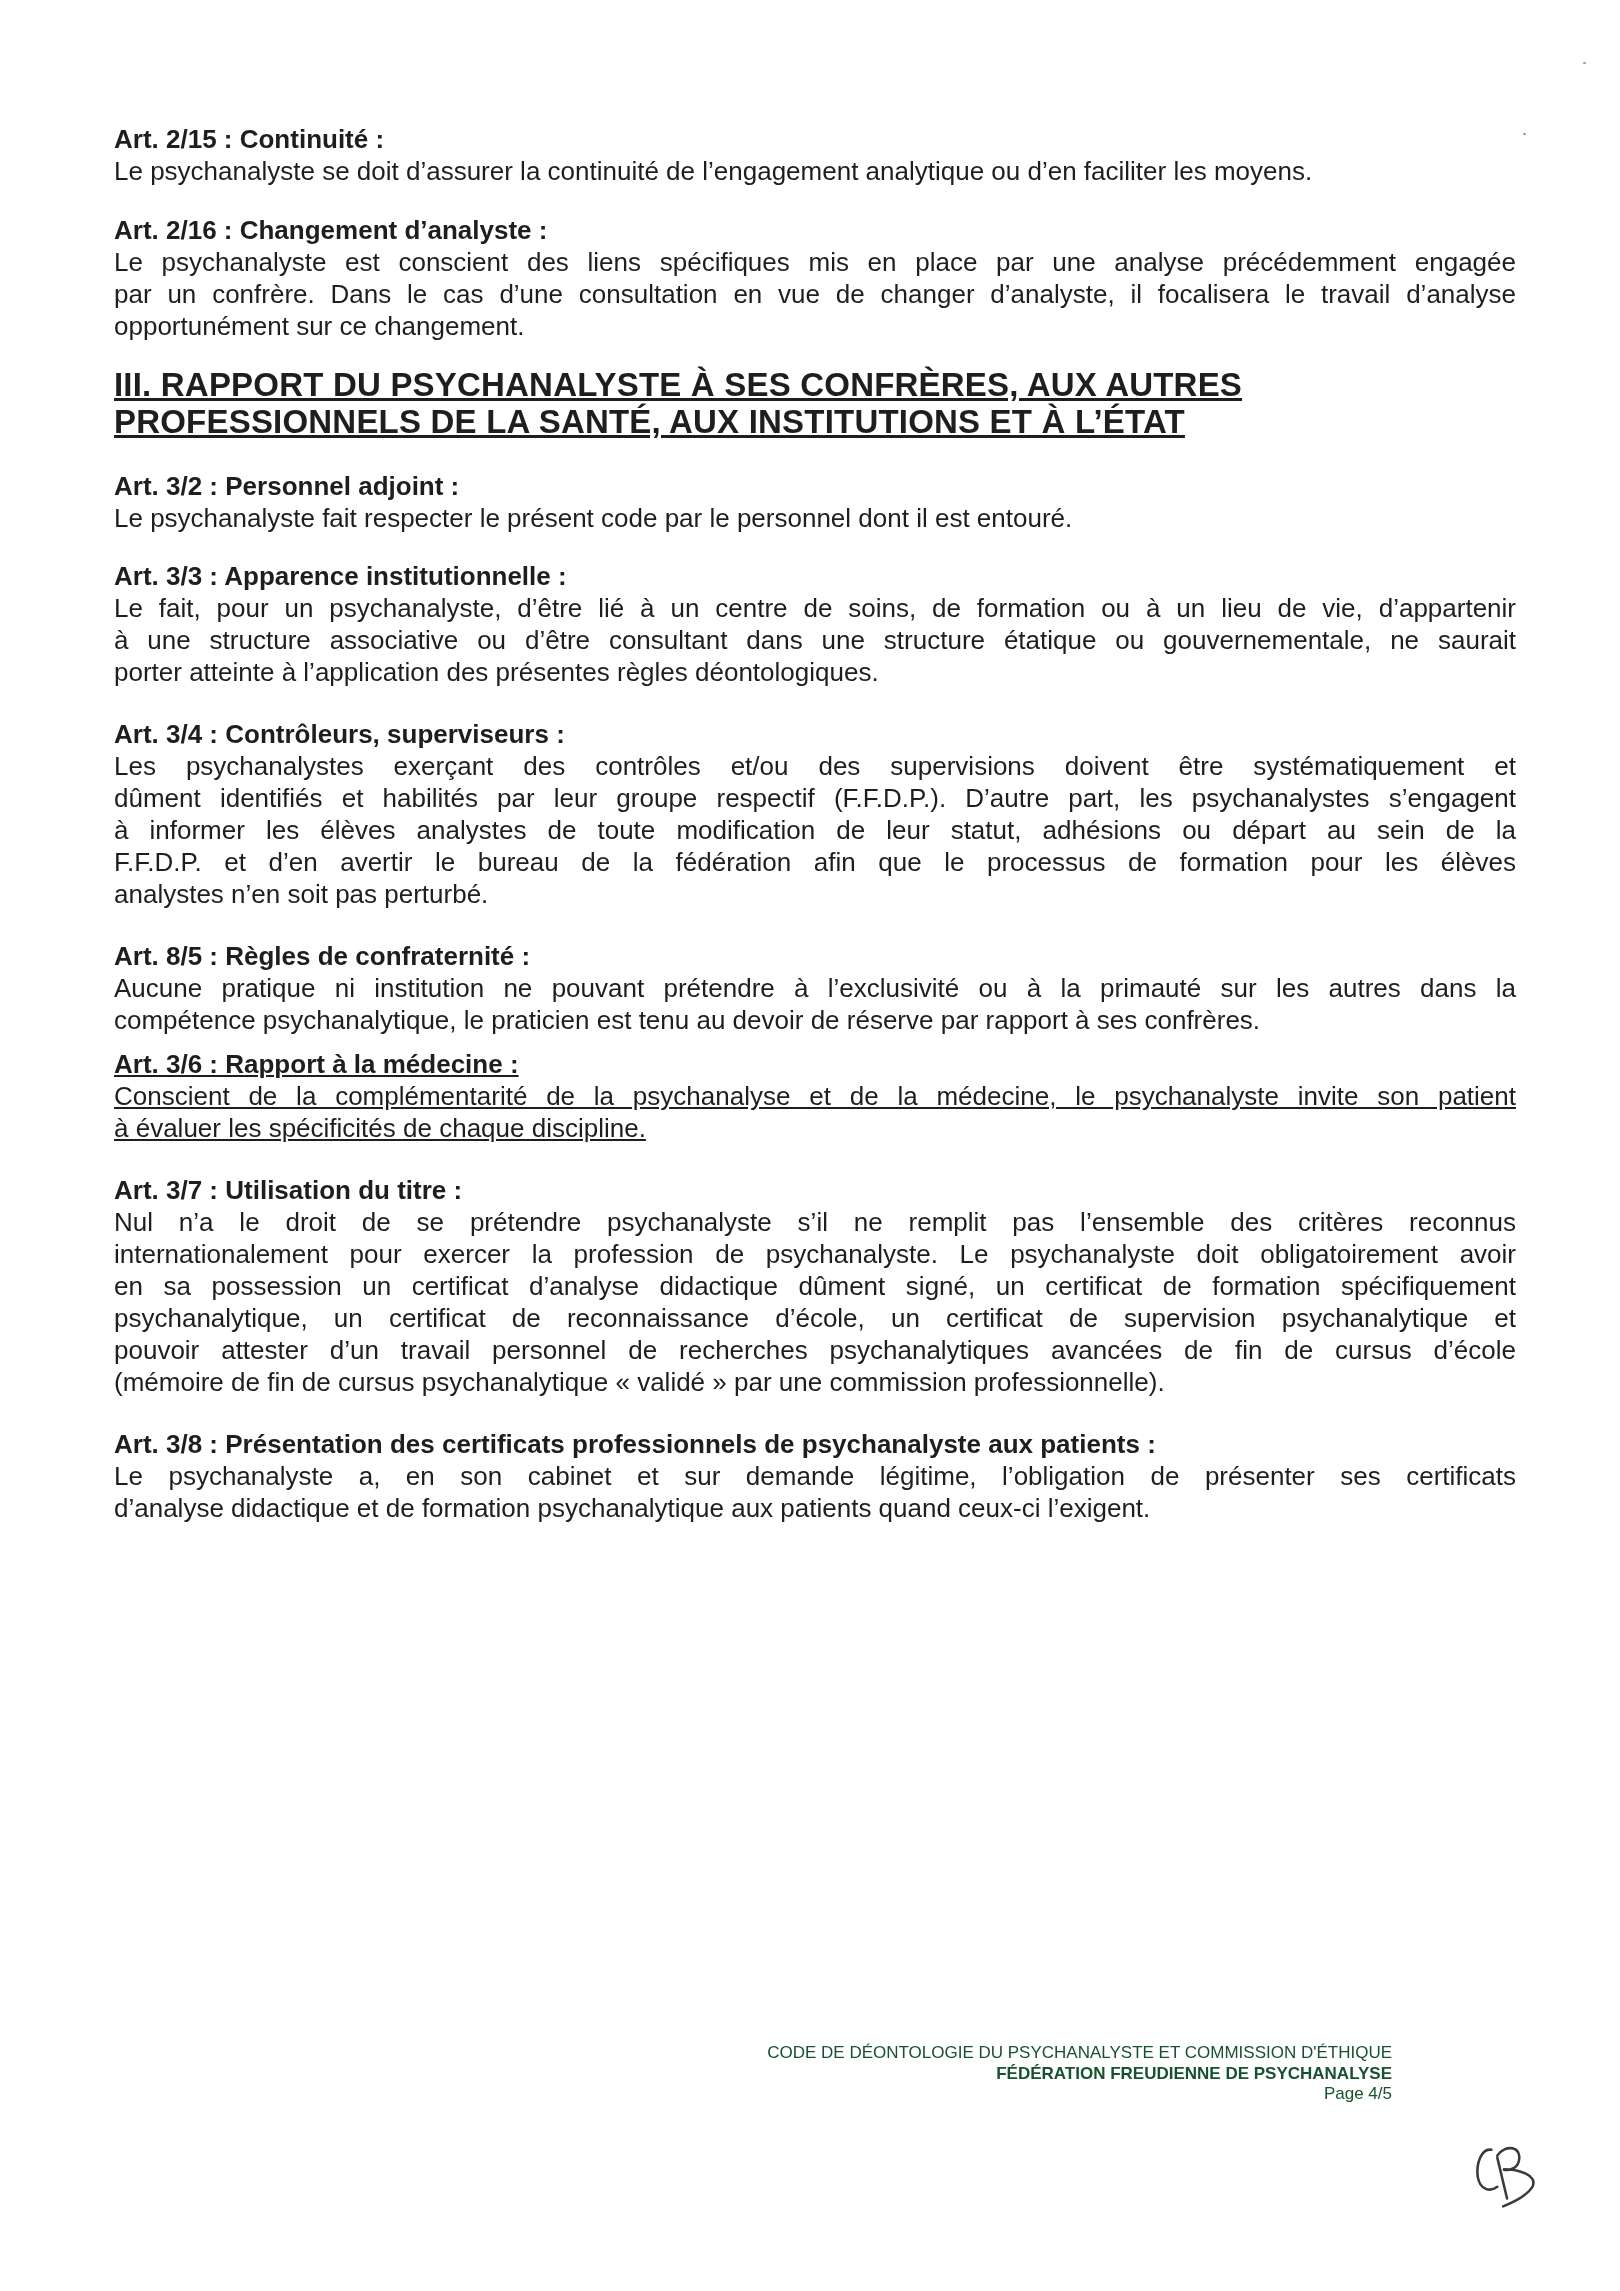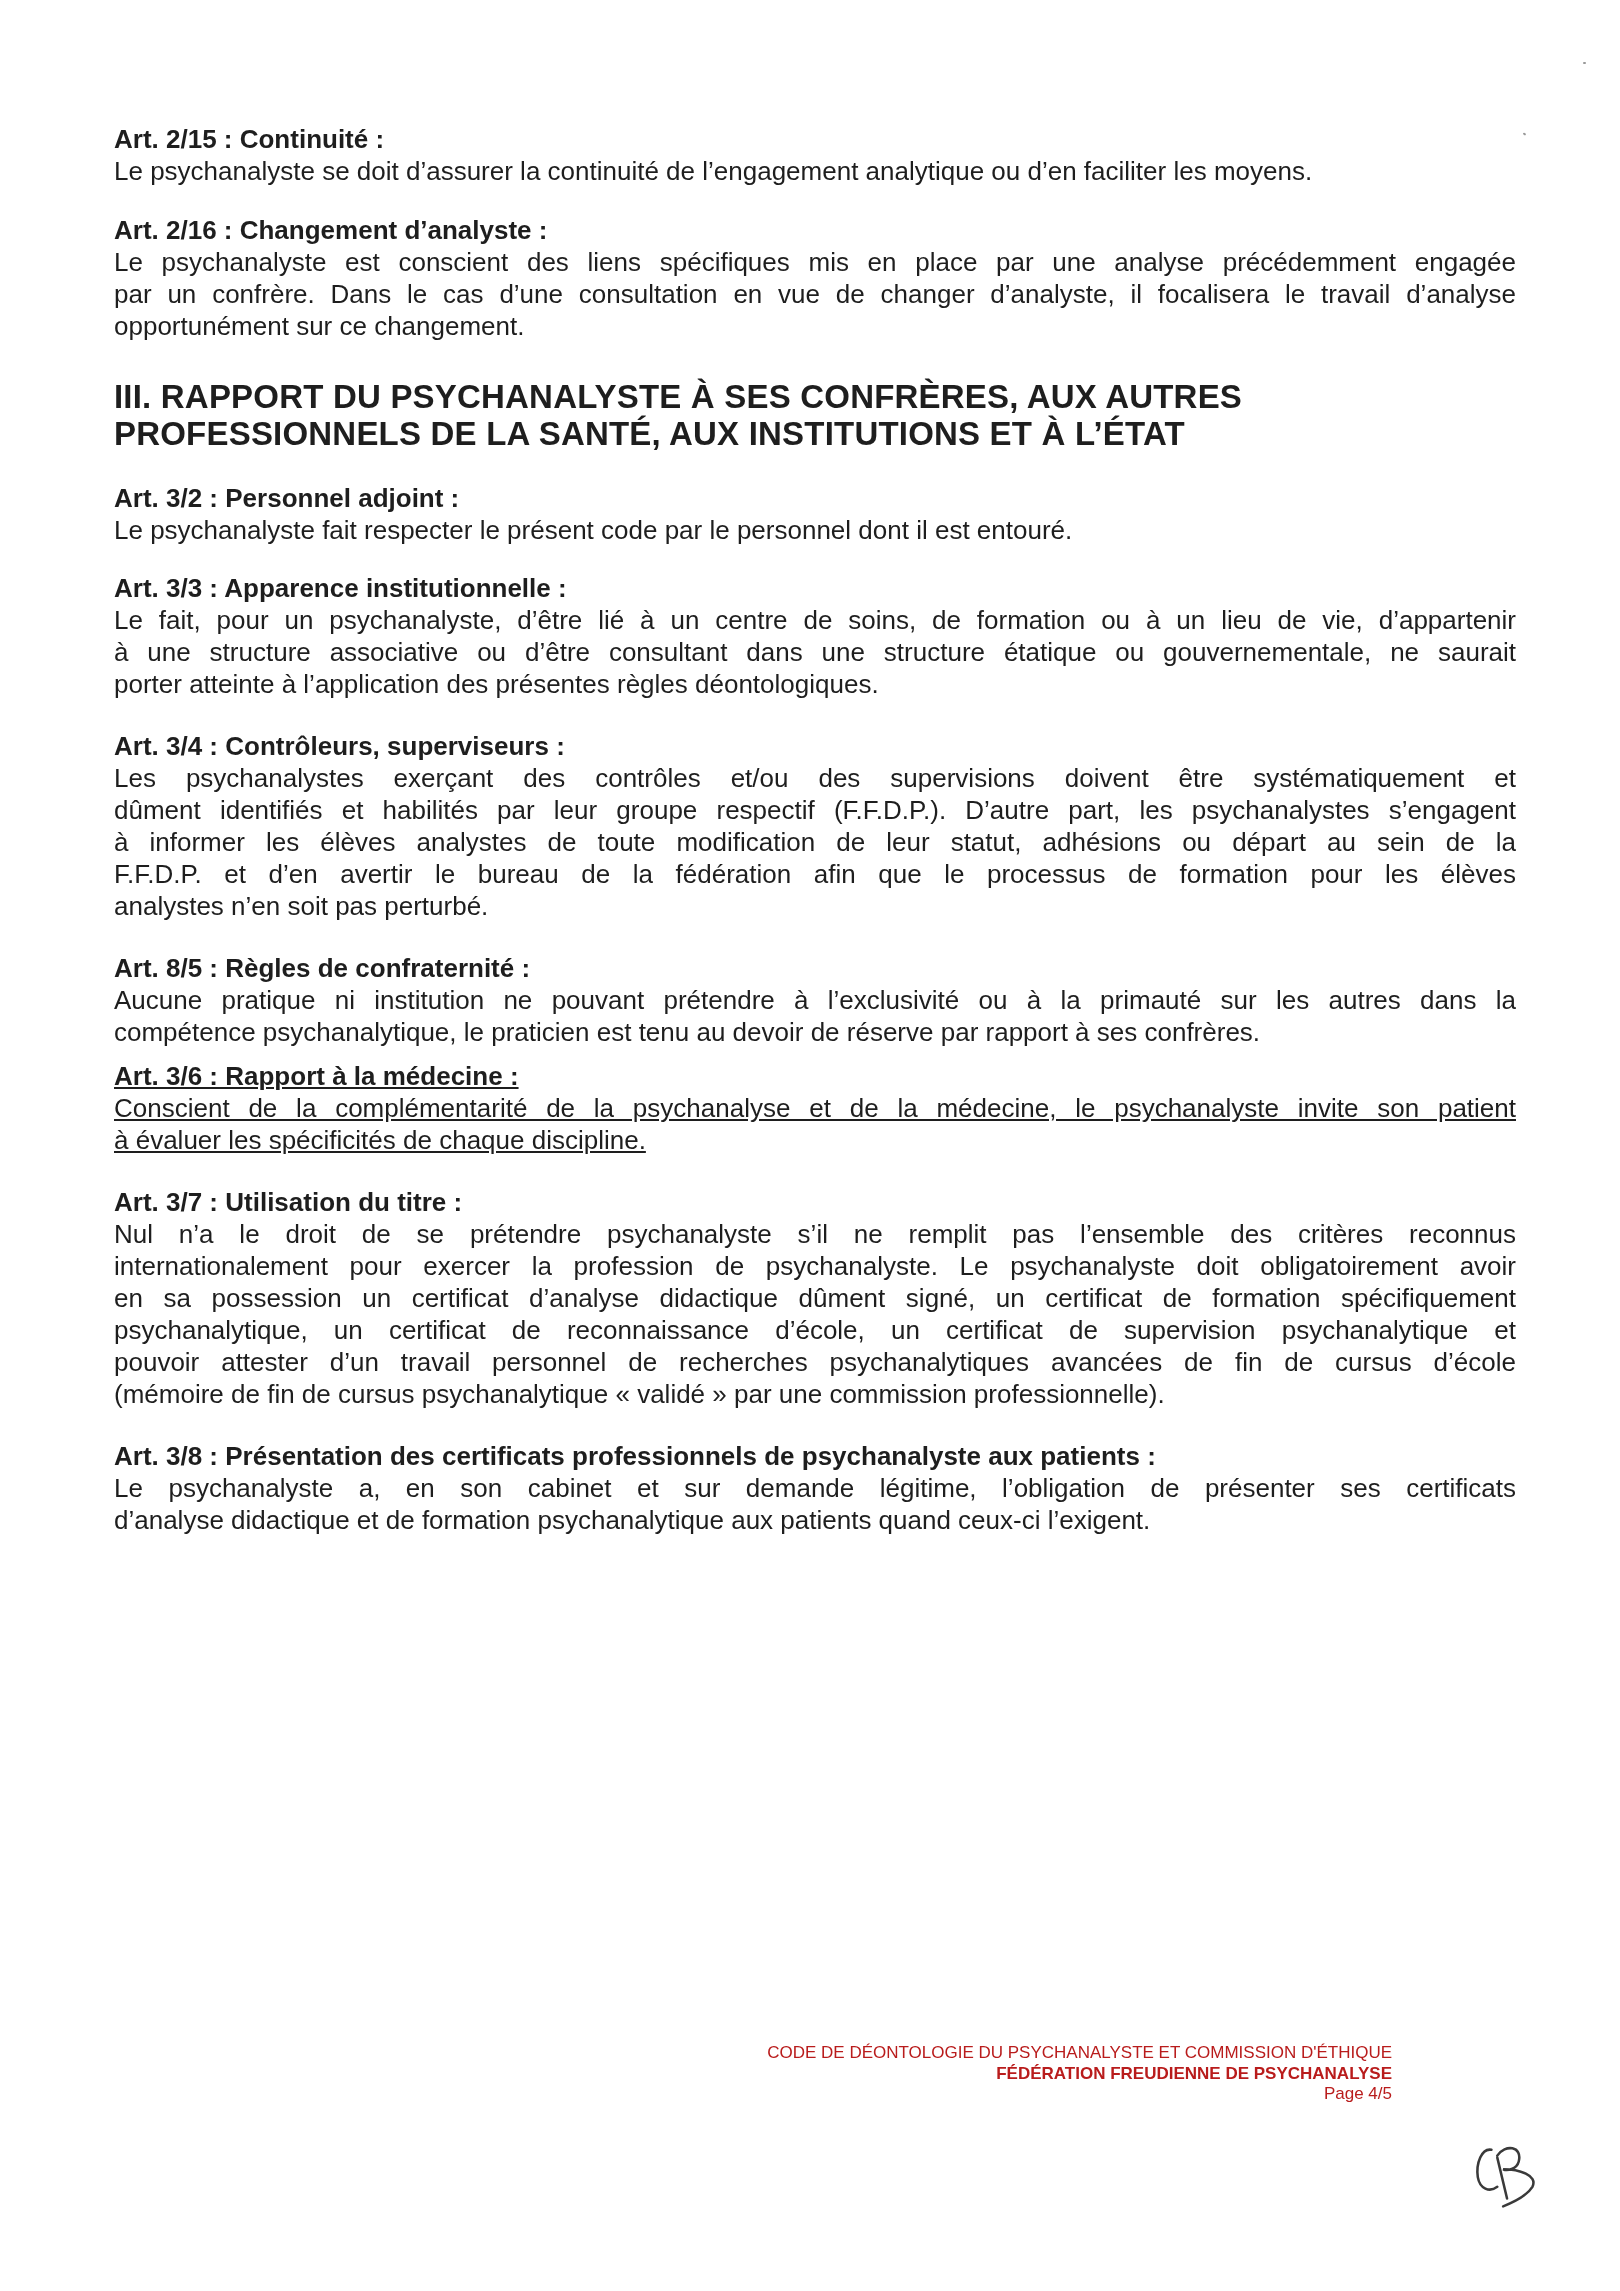--- a/index.html
+++ b/index.html
@@ -6,21 +6,21 @@
   body { width: 1620px; height: 2292px; position: relative; overflow: hidden;
          font-family: "Liberation Sans", sans-serif; color: #1e1e1e; }
   .page { position: absolute; left: 0; top: 0; width: 1454px; height: 2292px; padding-left: 42px; }
   .content { position: absolute; left: 114px; top: 123px; width: 1402px; }
   .article { margin: 0; }
   .art-title { font-weight: bold; font-size: 26px; line-height: 32px; height: 32px; white-space: nowrap; }
   .line { font-size: 26px; line-height: 32px; height: 32px; white-space: nowrap; }
   .line.j { text-align: justify; text-align-last: justify; white-space: normal; overflow: hidden; }
   .section { font-weight: bold; font-size: 33px; line-height: 37px; letter-spacing: 0.2px; }
   .section .sline { height: 37px; white-space: nowrap; }
-  .footer { position: absolute; right: 104px; top: 2043px; text-align: right; font-size: 17px; line-height: 20.6px; color: #b91c1c; }
+  .footer { position: absolute; right: 104px; top: 2043px; text-align: right; font-size: 17px; line-height: 20.6px; color: #14532d; }
   .footer .bold { font-weight: bold; }
   .signature { position: absolute; left: 1470px; top: 2142px; width: 78px; height: 78px; }
   .speck { position: absolute; width: 2.9px; height: 2px; background: #999; border-radius: 1px; }
 </style>
 </head>
 <body>
 
 <div class="page">
 
   <span class="speck" style="left:1583px; top:62px;"></span>
@@ -34,21 +34,21 @@
           <div class="line">Le psychanalyste se doit d’assurer la continuité de l’engagement analytique ou d’en faciliter les moyens.</div>
         </div>
         <div class="article" style="margin-top: 27.4px;">
           <div class="art-title">Art. 2/16 : Changement d’analyste :</div>
           <div class="line j">Le psychanalyste est conscient des liens spécifiques mis en place par une analyse précédemment engagée</div>
           <div class="line j">par un confrère. Dans le cas d’une consultation en vue de changer d’analyste, il focalisera le travail d’analyse</div>
           <div class="line">opportunément sur ce changement.</div>
         </div>
       </div>
 
-    <div class="section" style="margin-top:36px; margin-bottom:28px;">
+    <div class="section" style="margin-top:24px; margin-bottom:28px;text-decoration:underline;">
       <div class="sline">III. RAPPORT DU PSYCHANALYSTE À SES CONFRÈRES, AUX AUTRES</div>
       <div class="sline">PROFESSIONNELS DE LA SANTÉ, AUX INSTITUTIONS ET À L’ÉTAT</div>
     </div>
 
     <div id="section-articles">
         <div class="article" style="margin-top: 30px;">
           <div class="art-title">Art. 3/2 : Personnel adjoint :</div>
           <div class="line">Le psychanalyste fait respecter le présent code par le personnel dont il est entouré.</div>
         </div>
         <div class="article" style="margin-top: 26px;">

